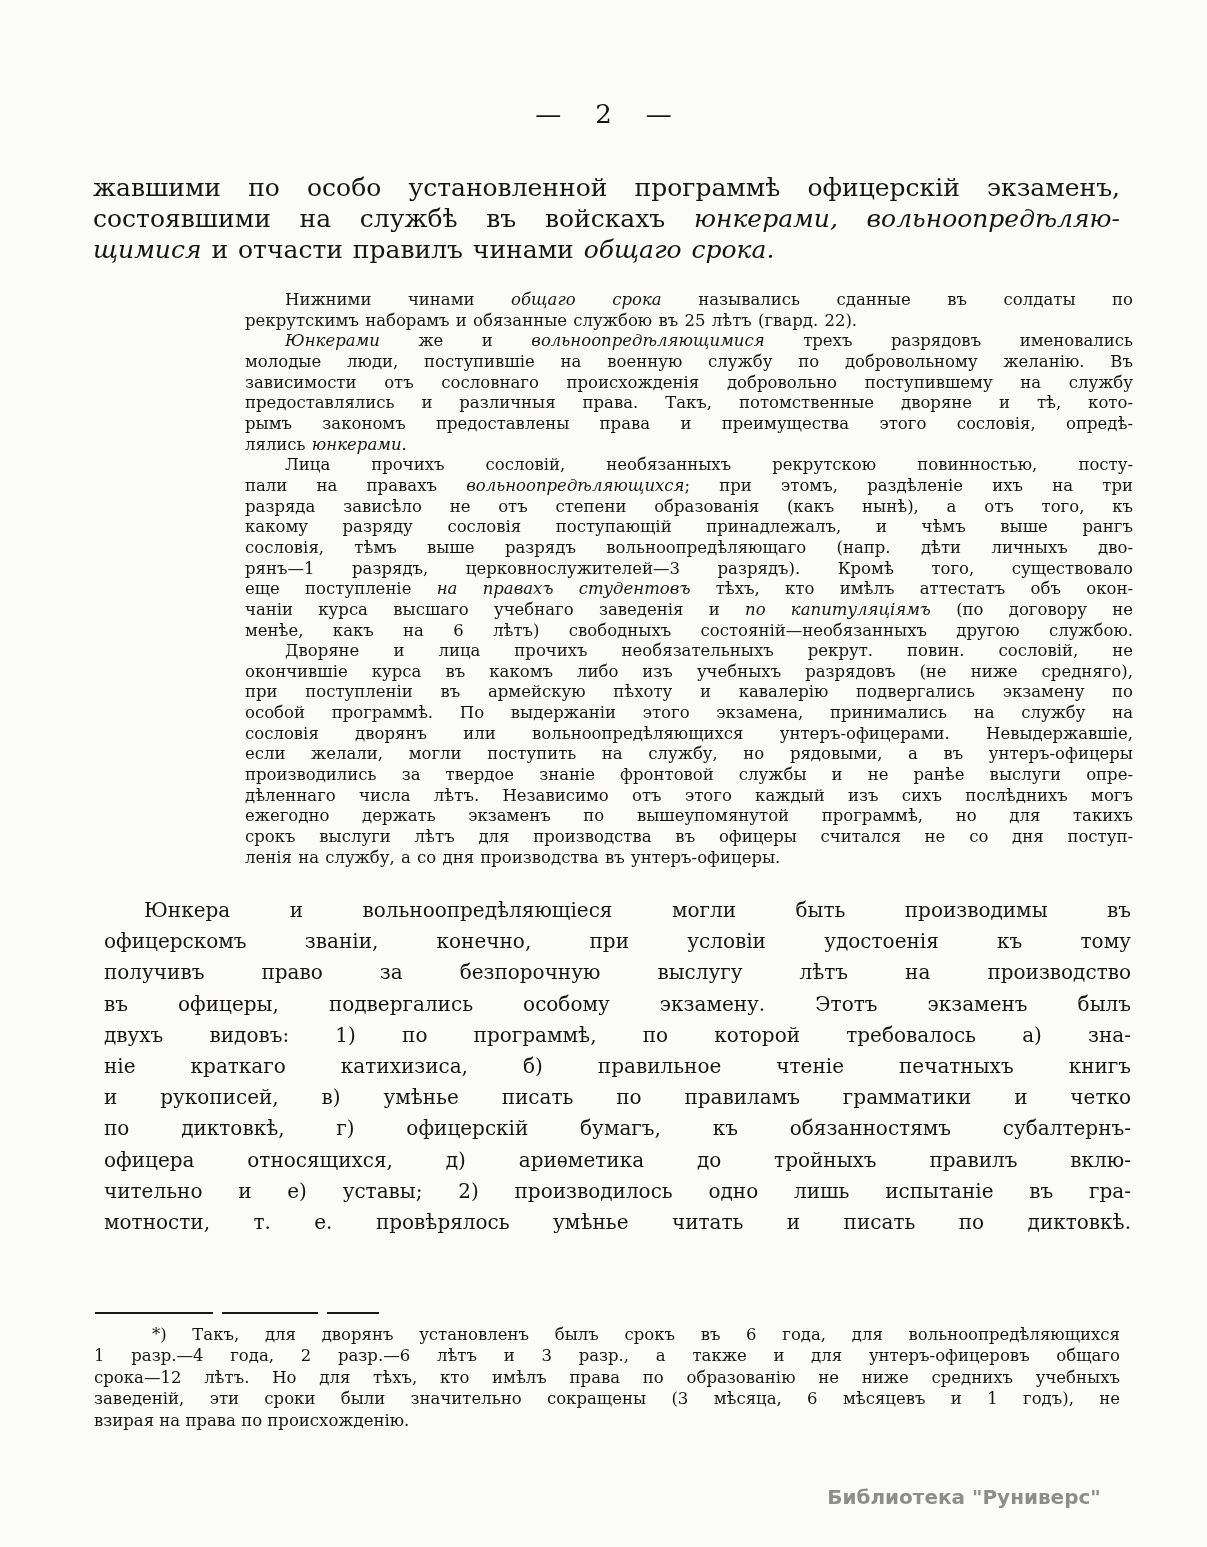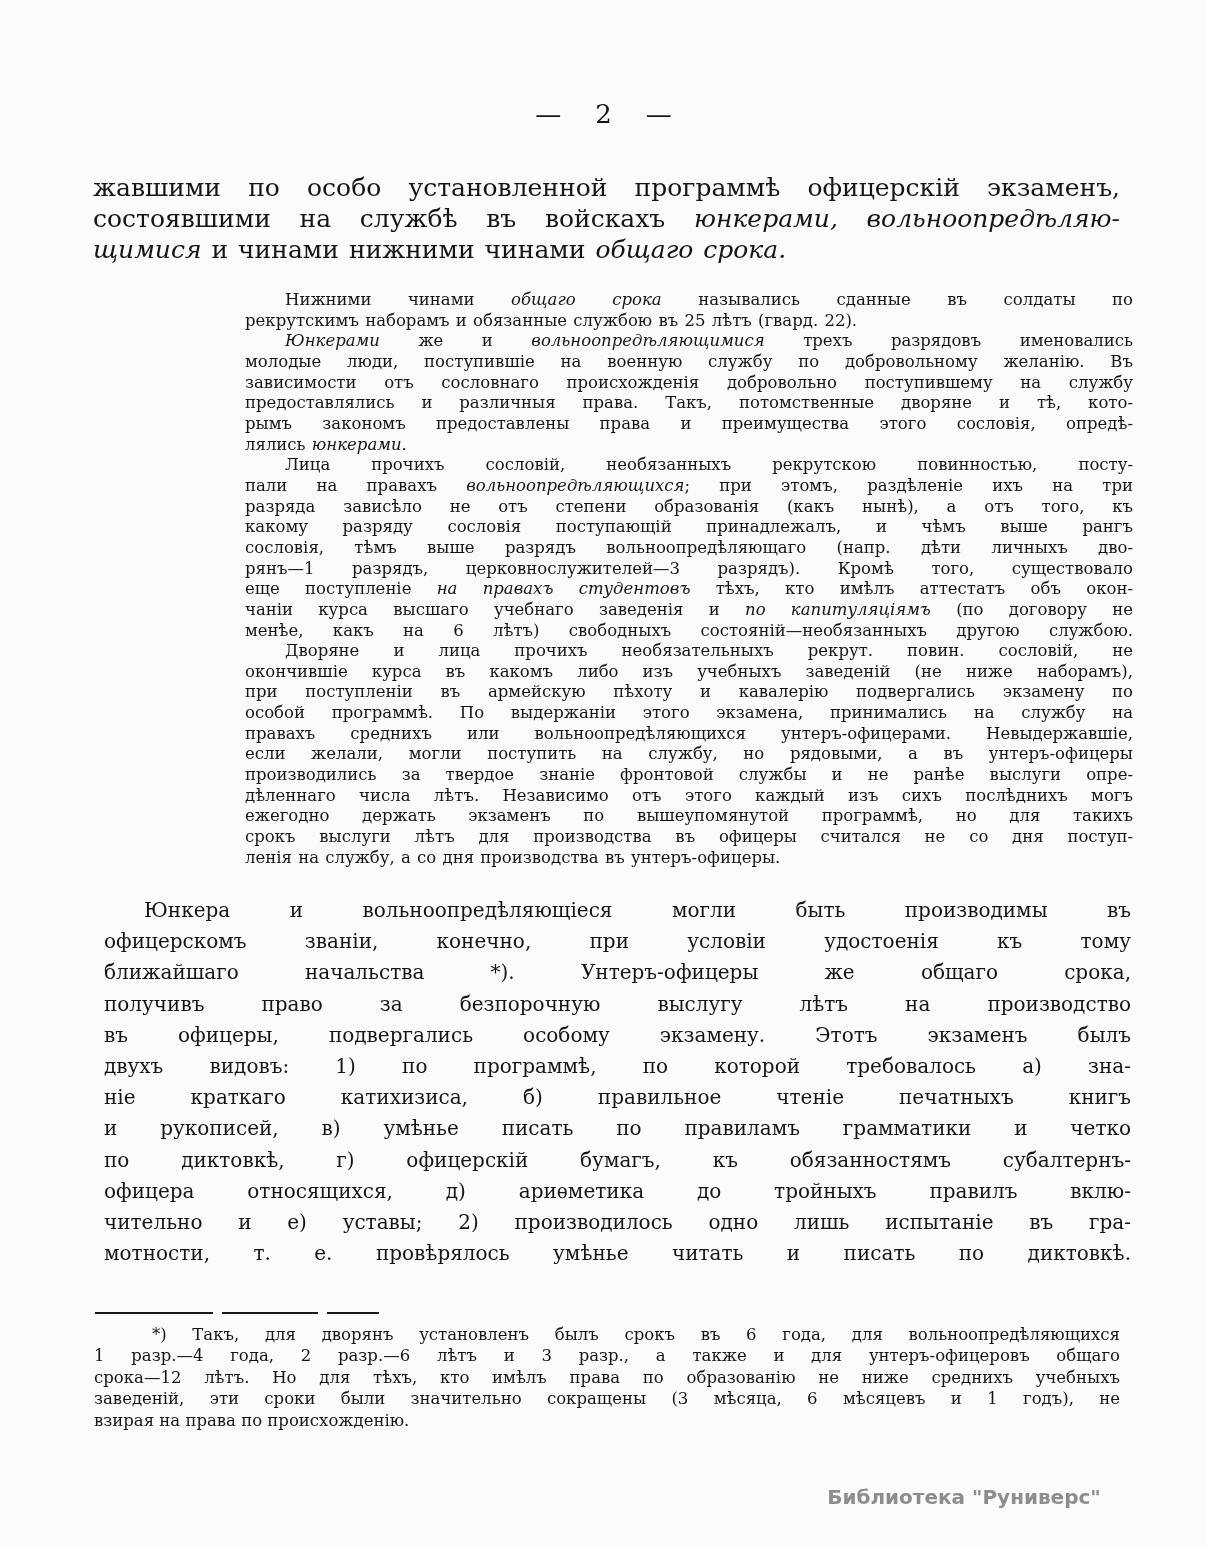--- a/index.html
+++ b/index.html
@@ -67,21 +67,21 @@
 
 <div class="page">
 
   <div class="page-number">
     <span class="dash">—</span><span>2</span><span class="dash">—</span>
   </div>
 
   <div class="para intro">
       <div class="line"><span>жавшими по особо установленной программѣ офицерскій экзаменъ,</span></div>
       <div class="line"><span>состоявшими на службѣ въ войскахъ </span><em>юнкерами, вольноопредѣляю-</em></div>
-      <div class="line last"><em>щимися</em><span> и чинами нижними чинами </span><em>общаго срока.</em></div>
+      <div class="line last"><em>щимися</em><span> и отчасти правилъ чинами </span><em>общаго срока.</em></div>
     </div>
 
   <div class="para petit">
       <div>
         <div class="line ind"><span>Нижними чинами </span><em>общаго срока</em><span> назывались сданные въ солдаты по</span></div>
         <div class="line last"><span>рекрутскимъ наборамъ и обязанные службою въ 25 лѣтъ (гвард. 22).</span></div>
       </div>
       <div>
         <div class="line ind"><em>Юнкерами</em><span> же и </span><em>вольноопредѣляющимися</em><span> трехъ разрядовъ именовались</span></div>
         <div class="line"><span>молодые люди, поступившіе на военную службу по добровольному желанію. Въ</span></div>
@@ -96,37 +96,36 @@
         <div class="line"><span>разряда зависѣло не отъ степени образованія (какъ нынѣ), а отъ того, къ</span></div>
         <div class="line"><span>какому разряду сословія поступающій принадлежалъ, и чѣмъ выше рангъ</span></div>
         <div class="line"><span>сословія, тѣмъ выше разрядъ вольноопредѣляющаго (напр. дѣти личныхъ дво-</span></div>
         <div class="line"><span>рянъ—1 разрядъ, церковнослужителей—3 разрядъ). Кромѣ того, существовало</span></div>
         <div class="line"><span>еще поступленіе </span><em>на правахъ студентовъ</em><span> тѣхъ, кто имѣлъ аттестатъ объ окон-</span></div>
         <div class="line"><span>чаніи курса высшаго учебнаго заведенія и </span><em>по капитуляціямъ</em><span> (по договору не</span></div>
         <div class="line"><span>менѣе, какъ на 6 лѣтъ) свободныхъ состояній—необязанныхъ другою службою.</span></div>
       </div>
       <div>
         <div class="line ind"><span>Дворяне и лица прочихъ необязательныхъ рекрут. повин. сословій, не</span></div>
-        <div class="line"><span>окончившіе курса въ какомъ либо изъ учебныхъ заведеній (не ниже наборамъ),</span></div>
+        <div class="line"><span>окончившіе курса въ какомъ либо изъ учебныхъ разрядовъ (не ниже средняго),</span></div>
         <div class="line"><span>при поступленіи въ армейскую пѣхоту и кавалерію подвергались экзамену по</span></div>
         <div class="line"><span>особой программѣ. По выдержаніи этого экзамена, принимались на службу на</span></div>
-        <div class="line"><span>правахъ среднихъ или вольноопредѣляющихся унтеръ-офицерами. Невыдержавшіе,</span></div>
+        <div class="line"><span>сословія дворянъ или вольноопредѣляющихся унтеръ-офицерами. Невыдержавшіе,</span></div>
         <div class="line"><span>если желали, могли поступить на службу, но рядовыми, а въ унтеръ-офицеры</span></div>
         <div class="line"><span>производились за твердое знаніе фронтовой службы и не ранѣе выслуги опре-</span></div>
         <div class="line"><span>дѣленнаго числа лѣтъ. Независимо отъ этого каждый изъ сихъ послѣднихъ могъ</span></div>
         <div class="line"><span>ежегодно держать экзаменъ по вышеупомянутой программѣ, но для такихъ</span></div>
         <div class="line"><span>срокъ выслуги лѣтъ для производства въ офицеры считался не со дня поступ-</span></div>
         <div class="line last"><span>ленія на службу, а со дня производства въ унтеръ-офицеры.</span></div>
       </div>
     </div>
 
   <div class="para main">
       <div class="line ind"><span>Юнкера и вольноопредѣляющіеся могли быть производимы въ</span></div>
       <div class="line"><span>офицерскомъ званіи, конечно, при условіи удостоенія къ тому</span></div>
-      <div class="line"><span>ближайшаго начальства *). Унтеръ-офицеры же общаго срока,</span></div>
       <div class="line"><span>получивъ право за безпорочную выслугу лѣтъ на производство</span></div>
       <div class="line"><span>въ офицеры, подвергались особому экзамену. Этотъ экзаменъ былъ</span></div>
       <div class="line"><span>двухъ видовъ: 1) по программѣ, по которой требовалось а) зна-</span></div>
       <div class="line"><span>ніе краткаго катихизиса, б) правильное чтеніе печатныхъ книгъ</span></div>
       <div class="line"><span>и рукописей, в) умѣнье писать по правиламъ грамматики и четко</span></div>
       <div class="line"><span>по диктовкѣ, г) офицерскій бумагъ, къ обязанностямъ субалтернъ-</span></div>
       <div class="line"><span>офицера относящихся, д) ариѳметика до тройныхъ правилъ вклю-</span></div>
       <div class="line"><span>чительно и е) уставы; 2) производилось одно лишь испытаніе въ гра-</span></div>
       <div class="line"><span>мотности, т. е. провѣрялось умѣнье читать и писать по диктовкѣ.</span></div>
     </div>

